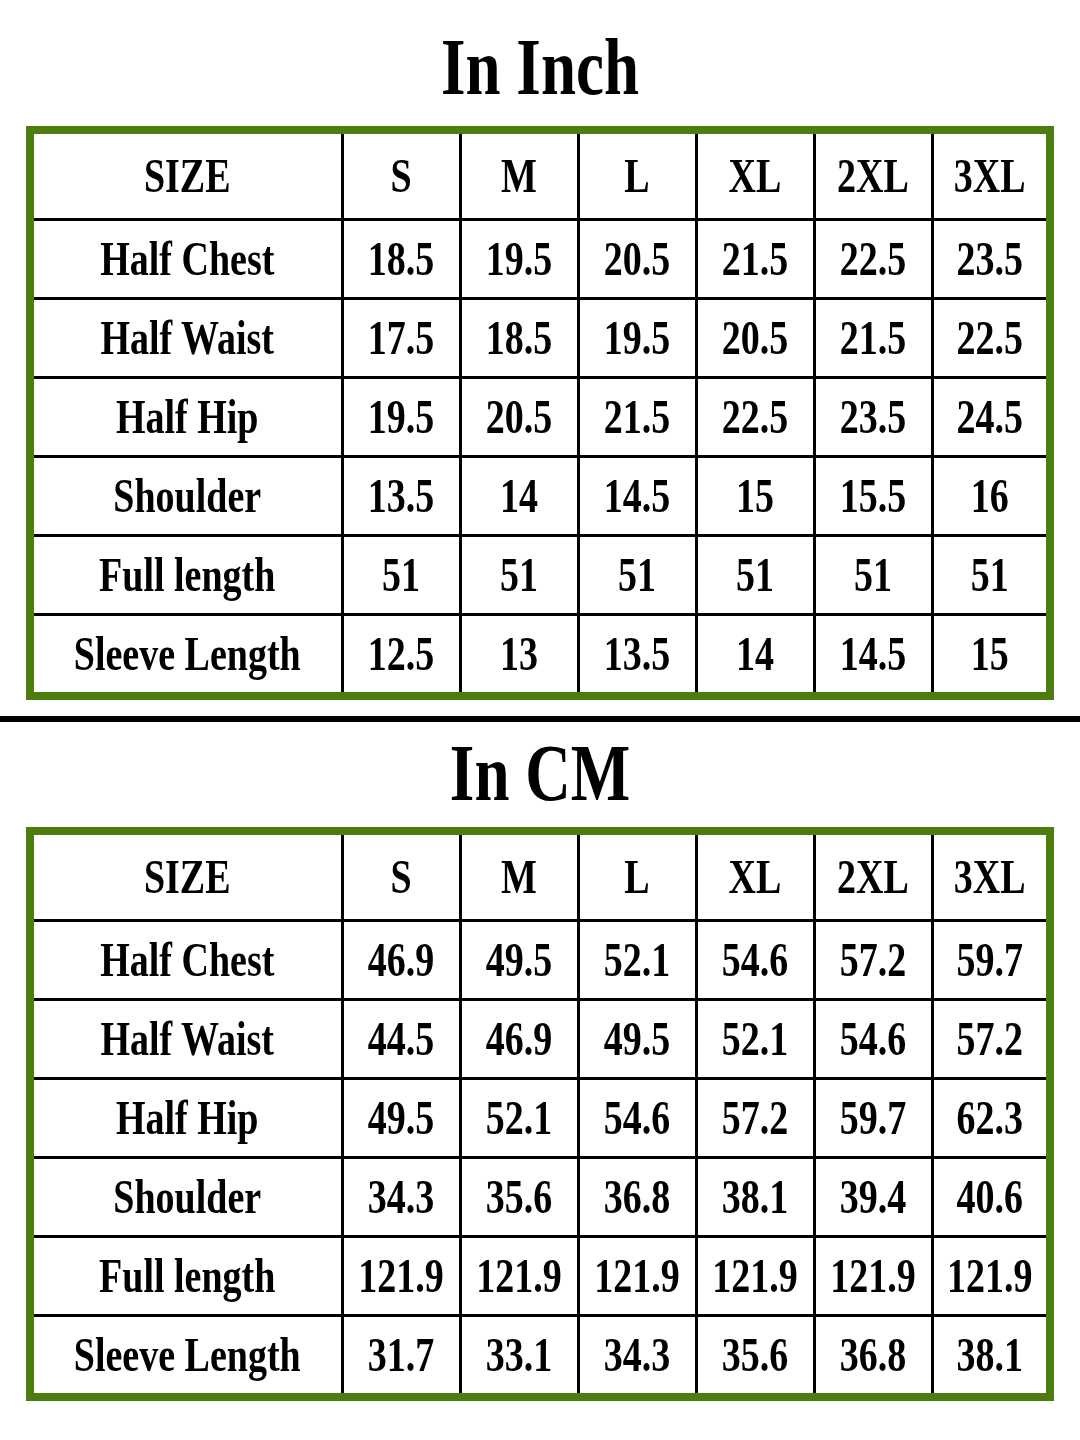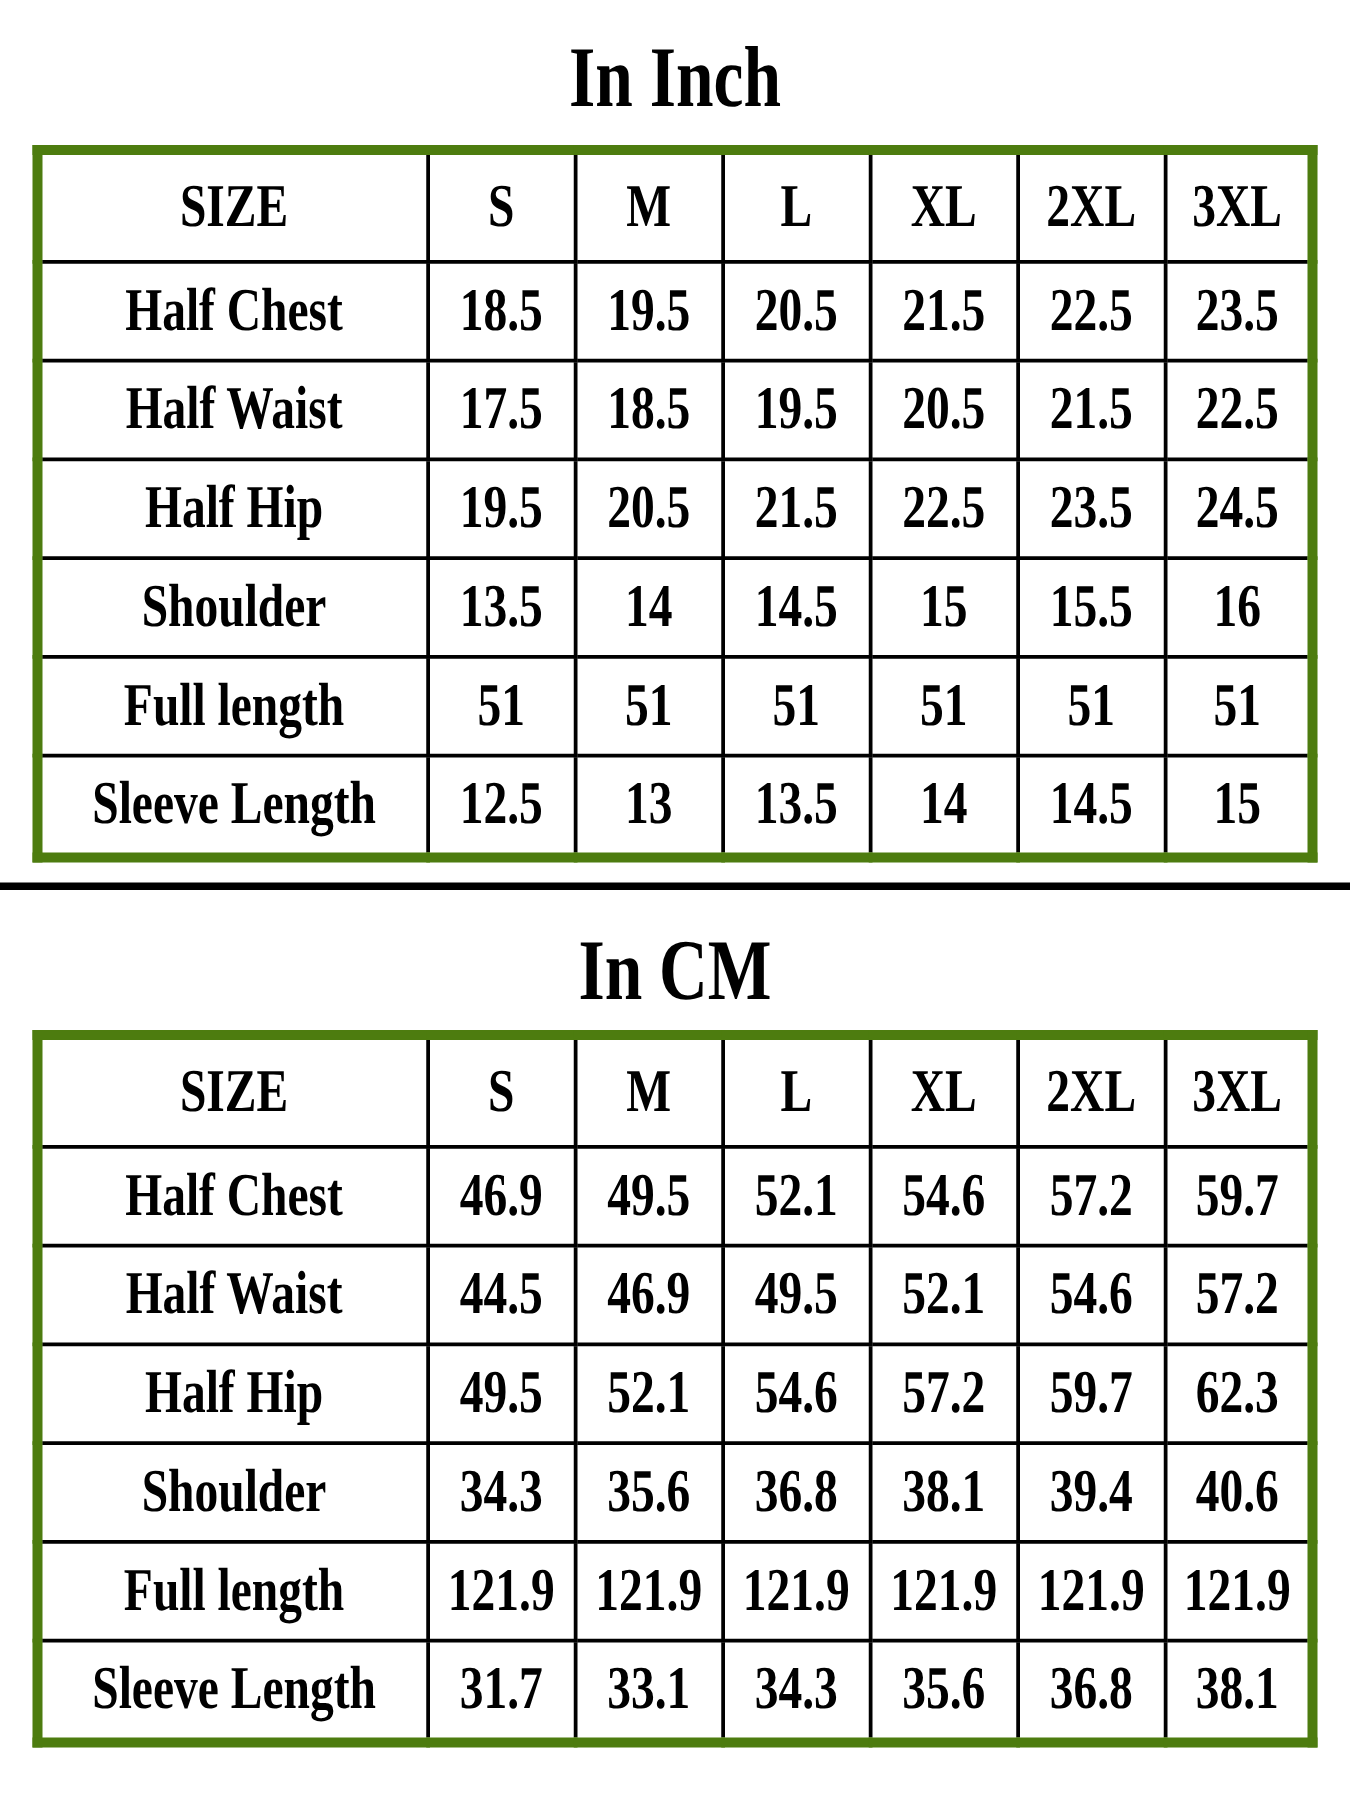--- a/index.html
+++ b/index.html
@@ -16,26 +16,26 @@
     overflow: hidden;
   }
   .sheet {
     width: 1080px;
     height: 1440px;
     position: relative;
   }
   .title {
     margin: 0;
     text-align: center;
-    font-size: 54px;
+    font-size: 63px;
     font-weight: 700;
     line-height: 1.15;
   }
   .title-inch { padding: 32px 0 22px 0; }
-  .title-cm   { padding: 34px 0 16px 0; text-decoration: underline; }
+  .title-cm   { padding: 16px 0 16px 0; text-decoration: underline; }
   
   .stretch {
     display: inline-block;
     transform: scaleY(1.28);
     transform-origin: 50% 55%;
     white-space: nowrap;
   }
   table.size-table {
     border-collapse: collapse;
     table-layout: fixed;

